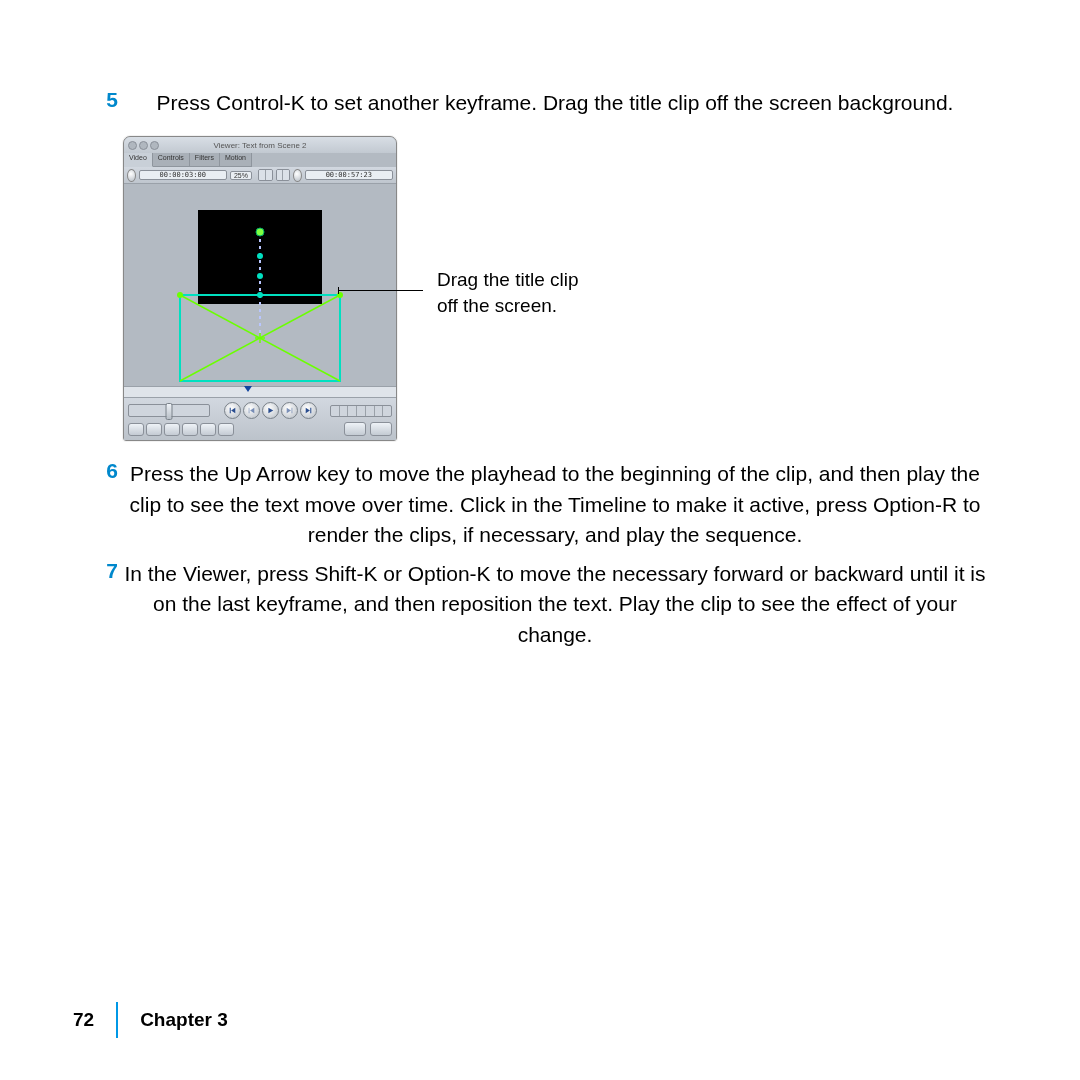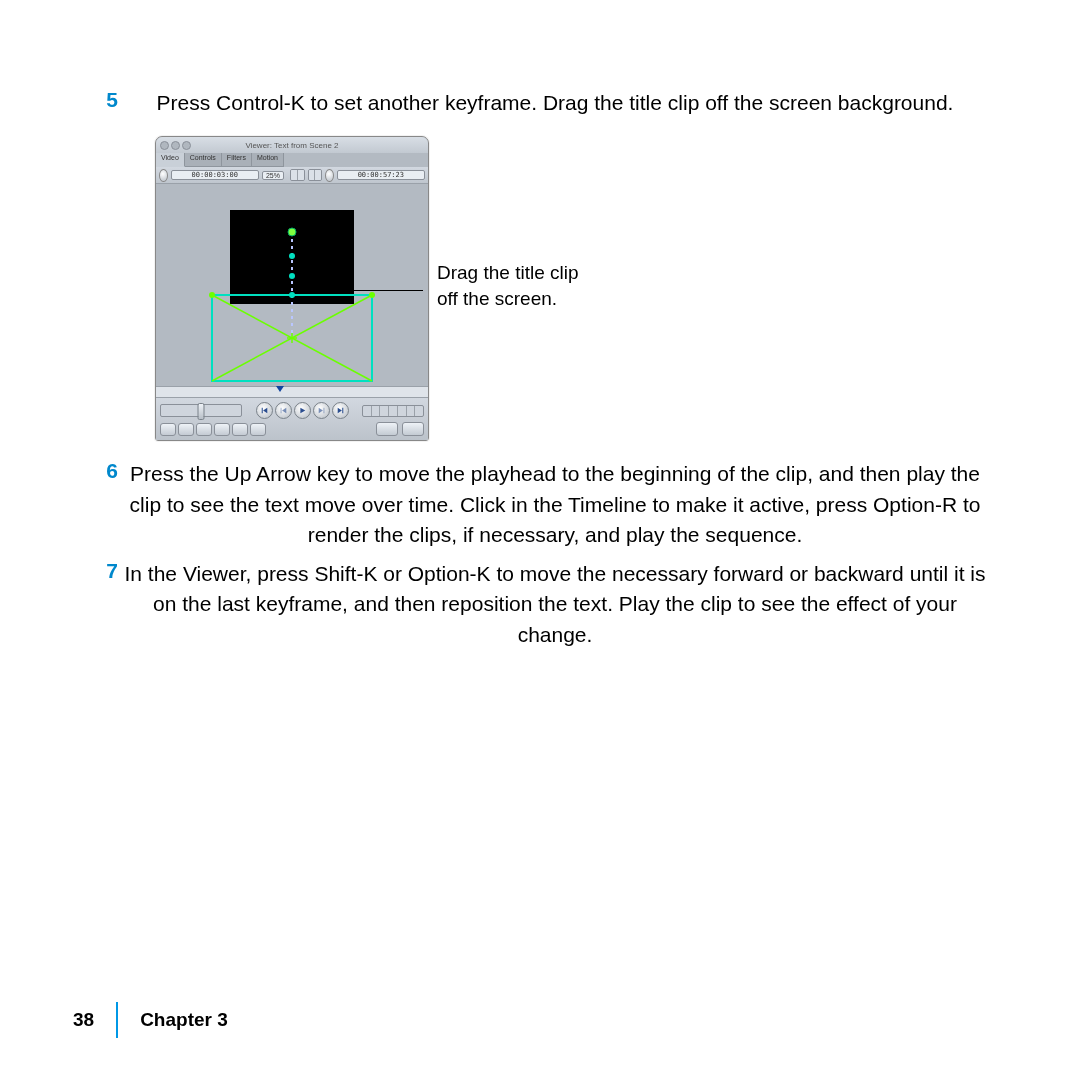--- a/index.html
+++ b/index.html
@@ -44,21 +44,20 @@
     position: relative;
   }
   .viewer-app {
     width: 272px;
     background: linear-gradient(#c7ced6, #bcc3cb);
     border: 1px solid #888;
     border-radius: 7px 7px 3px 3px;
     box-shadow: 0 0 0 1px rgba(0,0,0,0.05);
     font-size: 9px;
     color: #333;
-    margin-left: 32px;
   }
   .vw-titlebar {
     height: 16px;
     background: linear-gradient(#d8dee5, #c2c9d1);
     border-radius: 7px 7px 0 0;
     display: flex;
     align-items: center;
     padding: 0 4px;
     box-sizing: border-box;
     position: relative;
@@ -344,34 +343,34 @@
             <div class="rbtn"></div>
             <div class="rbtn"></div>
           </div>
         </div>
       </div>
     </div>
 
     <div class="callout-line" style="left:215px; top:154px; width:85px; height:1px;"></div>
     <div class="callout-line" style="left:215px; top:151px; width:1px; height:7px;"></div>
 
-    <div class="callout" style="position:absolute; left:306px; top:124px;">
+    <div class="callout" style="position:absolute; left:306px; top:131px;">
       <div>Drag the title clip</div>
       <div>off the screen.</div>
     </div>
   </div>
 
   <div class="step">
     <div class="step-num">6</div>
     <div class="step-text">Press the Up Arrow key to move the playhead to the beginning of the clip, and then play the clip to see the text move over time. Click in the Timeline to make it active, press Option-R to render the clips, if necessary, and play the sequence.</div>
   </div>
 
   <div class="step">
     <div class="step-num">7</div>
     <div class="step-text">In the Viewer, press Shift-K or Option-K to move the necessary forward or backward until it is on the last keyframe, and then reposition the text. Play the clip to see the effect of your change.</div>
   </div>
 
 </div>
 
 <div class="footer">
-  <div class="page-num">38</div>
+  <div class="page-num">72</div>
   <div class="chapter">Chapter 3</div>
 </div>
 
 </body></html>

